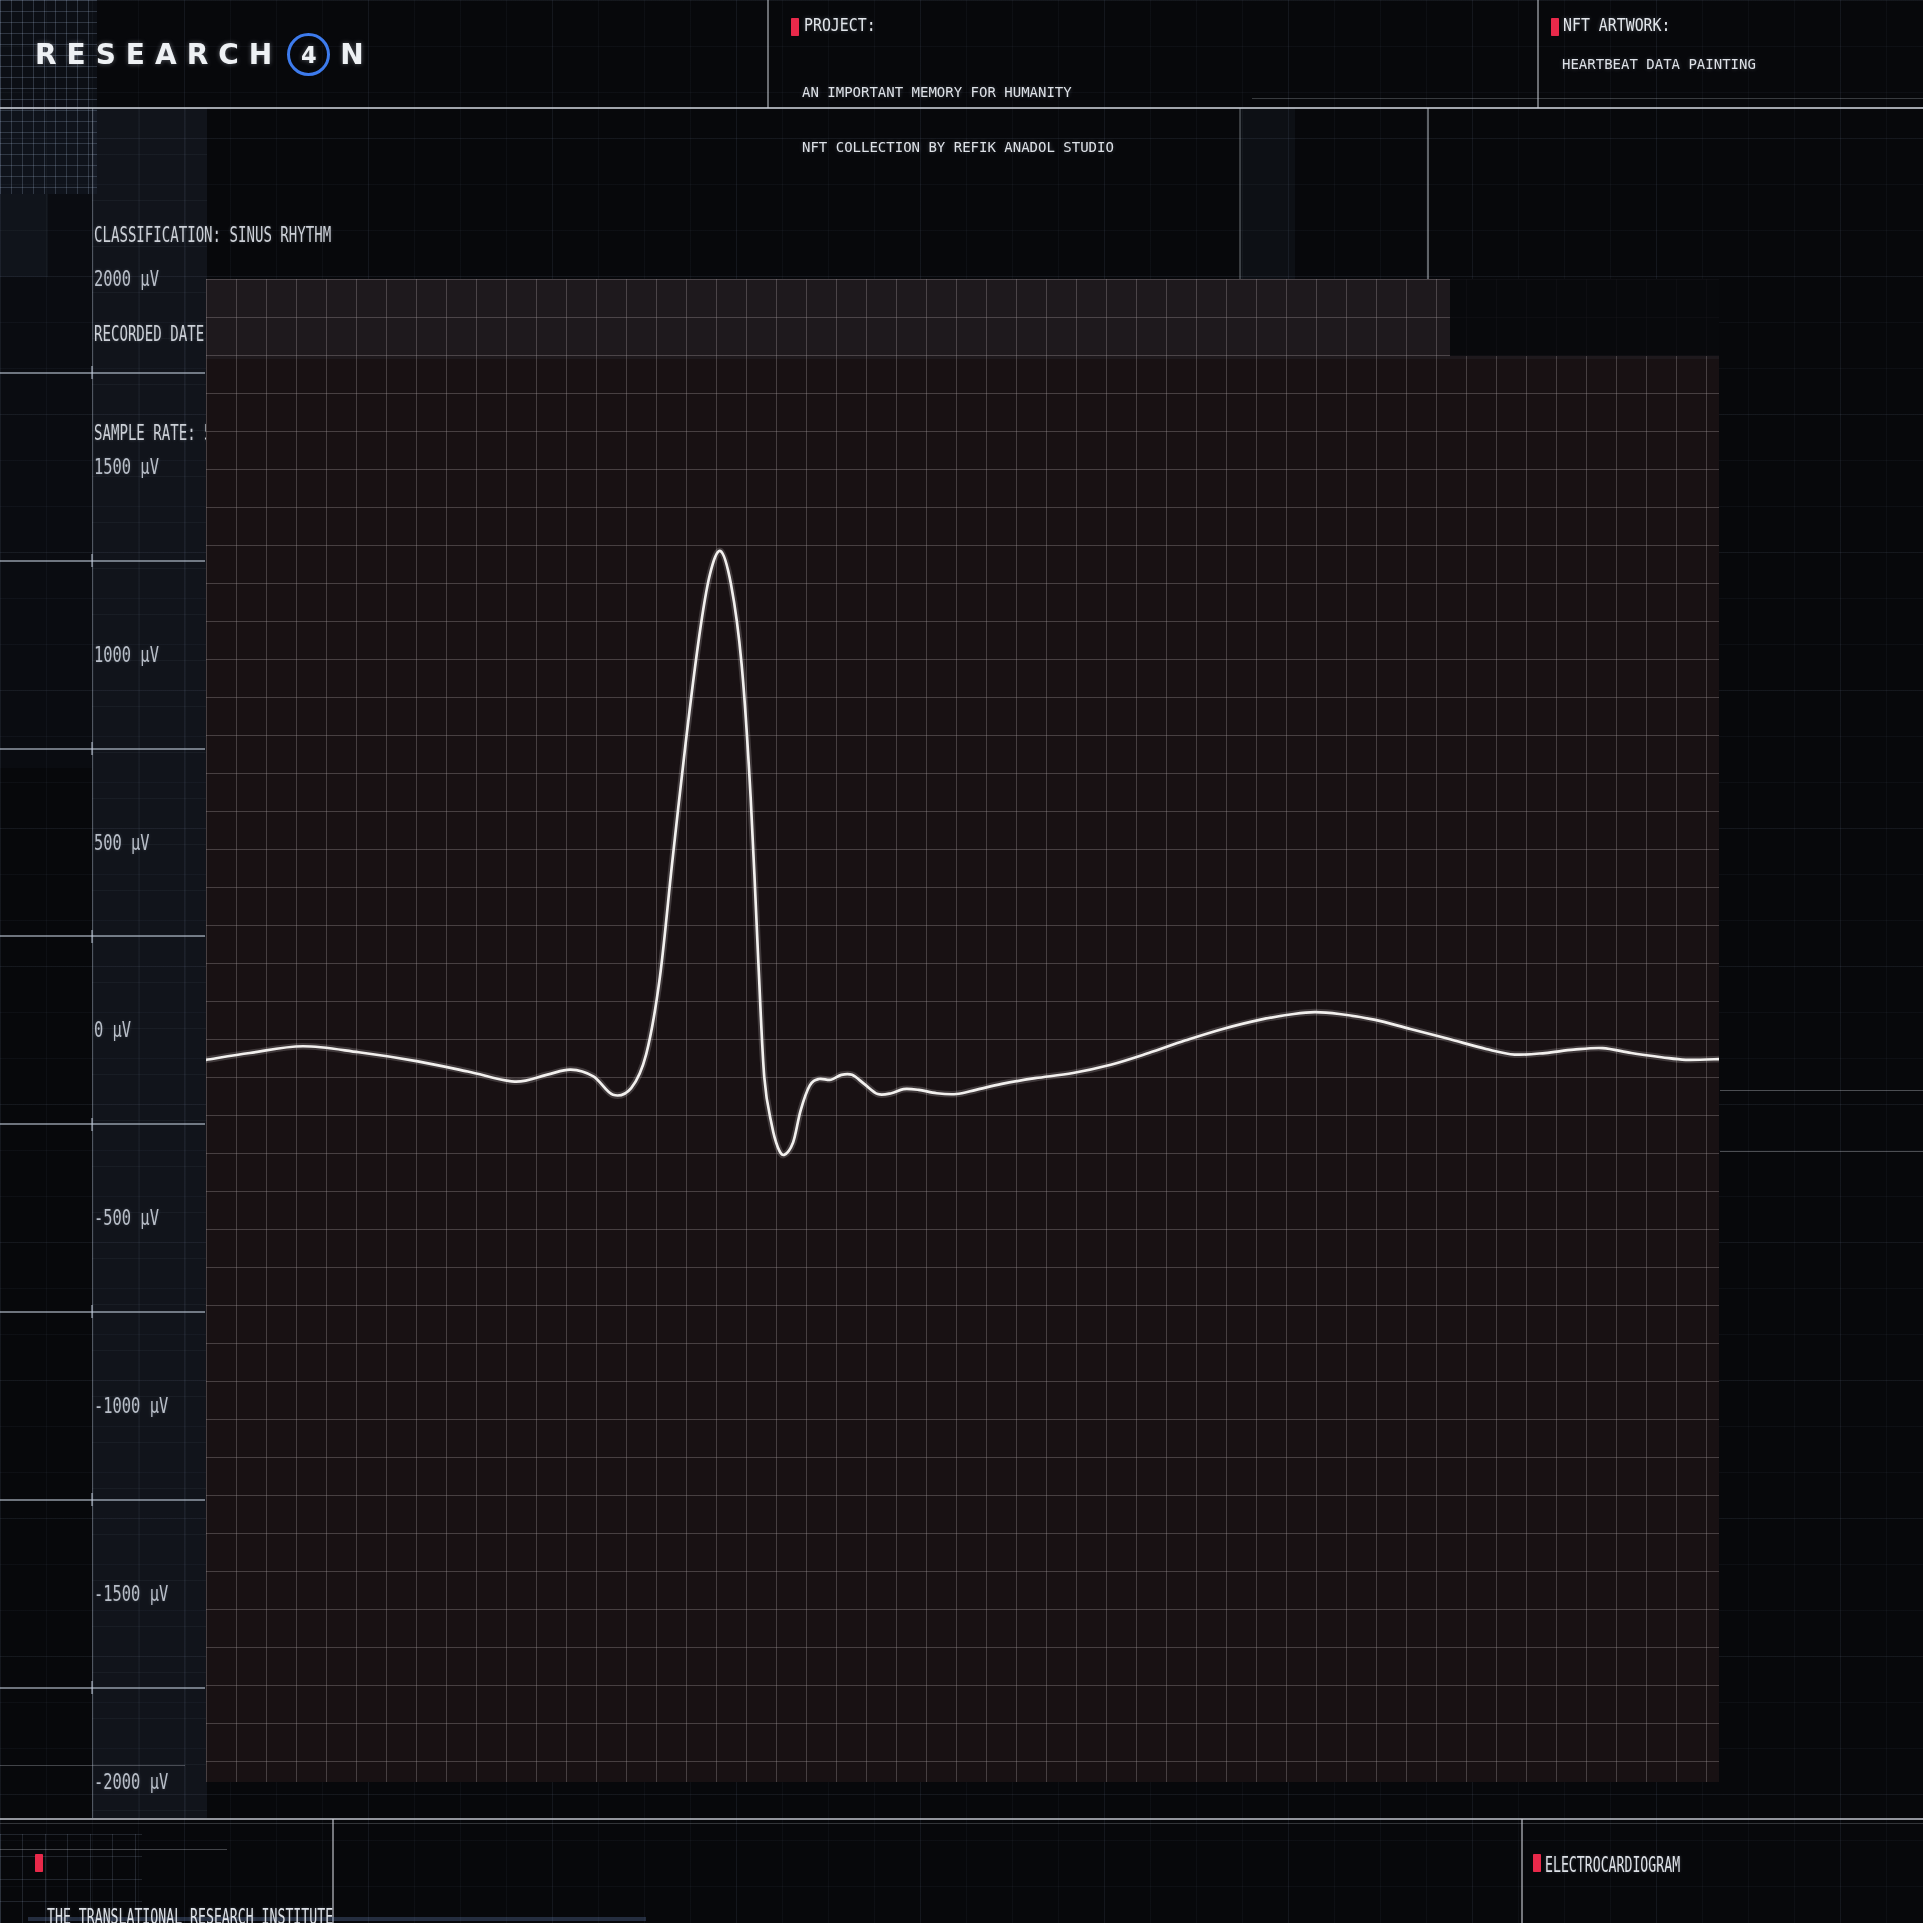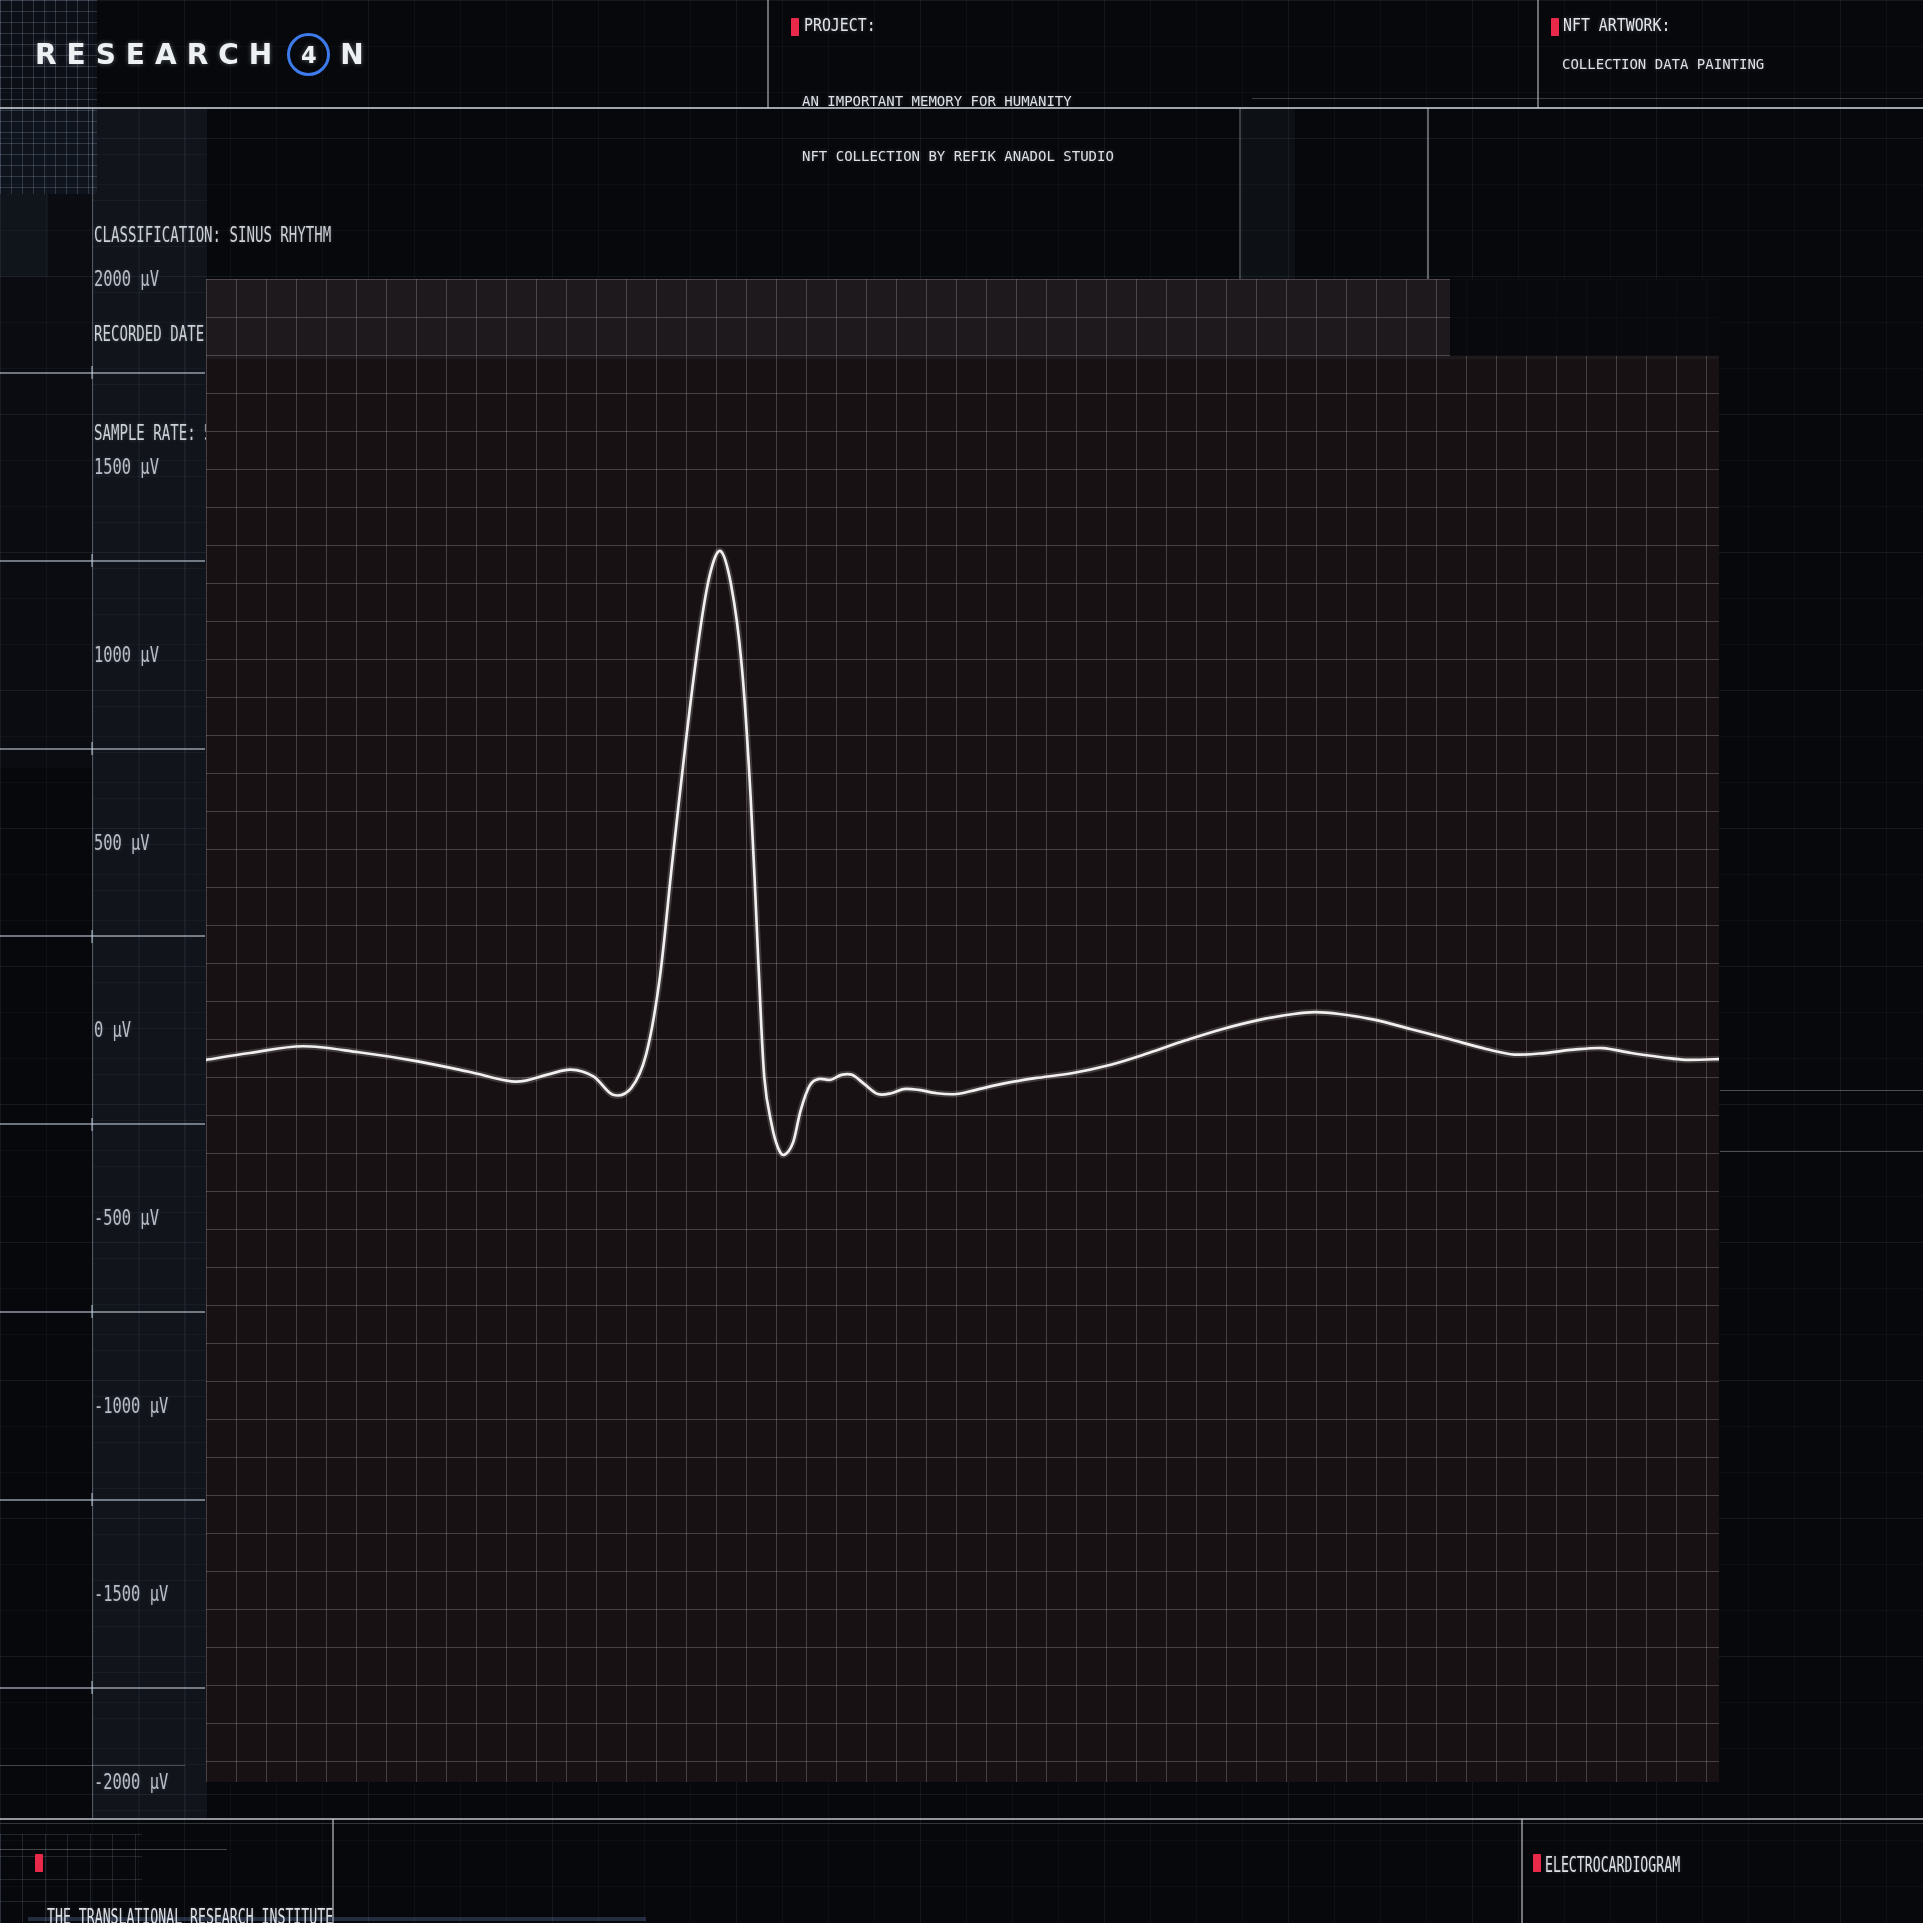--- a/index.html
+++ b/index.html
@@ -88,28 +88,28 @@
 <div class="abs logo">
   <span>RESEARCH</span>
   <span class="logo-circle" style="border: 3.3px solid rgb(61, 123, 237);">
     <span>4</span>
   </span>
   <span>N</span>
 </div>
 
 <div class="abs marker" style="left: 791px; top: 18.4px; background: rgb(232, 41, 74);"></div>
 <div class="abs hdr-label" style="left:804px;top:15px;">PROJECT:</div>
-<div class="abs hdr-desc" style="left:802px;top:55px;">
+<div class="abs hdr-desc" style="left:802px;top:46px;">
   <div>AN IMPORTANT MEMORY FOR HUMANITY</div>
   <div>NFT COLLECTION BY REFIK ANADOL STUDIO</div>
 </div>
 
 <div class="abs marker" style="left: 1551px; top: 18.4px; background: rgb(232, 41, 74);"></div>
 <div class="abs hdr-label" style="left:1563px;top:15px;">NFT ARTWORK:</div>
-<div class="abs hdr-desc" style="left:1562px;top:55px;">COLLECTION DATA PAINTING</div>
+<div class="abs hdr-desc" style="left:1562px;top:55px;">HEARTBEAT DATA PAINTING</div>
 
 <div class="abs mono-cond" style="left:94px;top:153px;line-height:33px;">
   <div>CLASSIFICATION: SINUS RHYTHM</div>
   <div>RECORDED DATE: 2021-09-18 19:12:02 -0700</div>
   <div>SAMPLE RATE: 512 HERTZ</div>
 </div>
 
 <div id="axis-layer">
     <div class="axis-label" style="top: 263px;">2000 μV</div>
     <div class="axis-label" style="top: 451px;">1500 μV</div>

